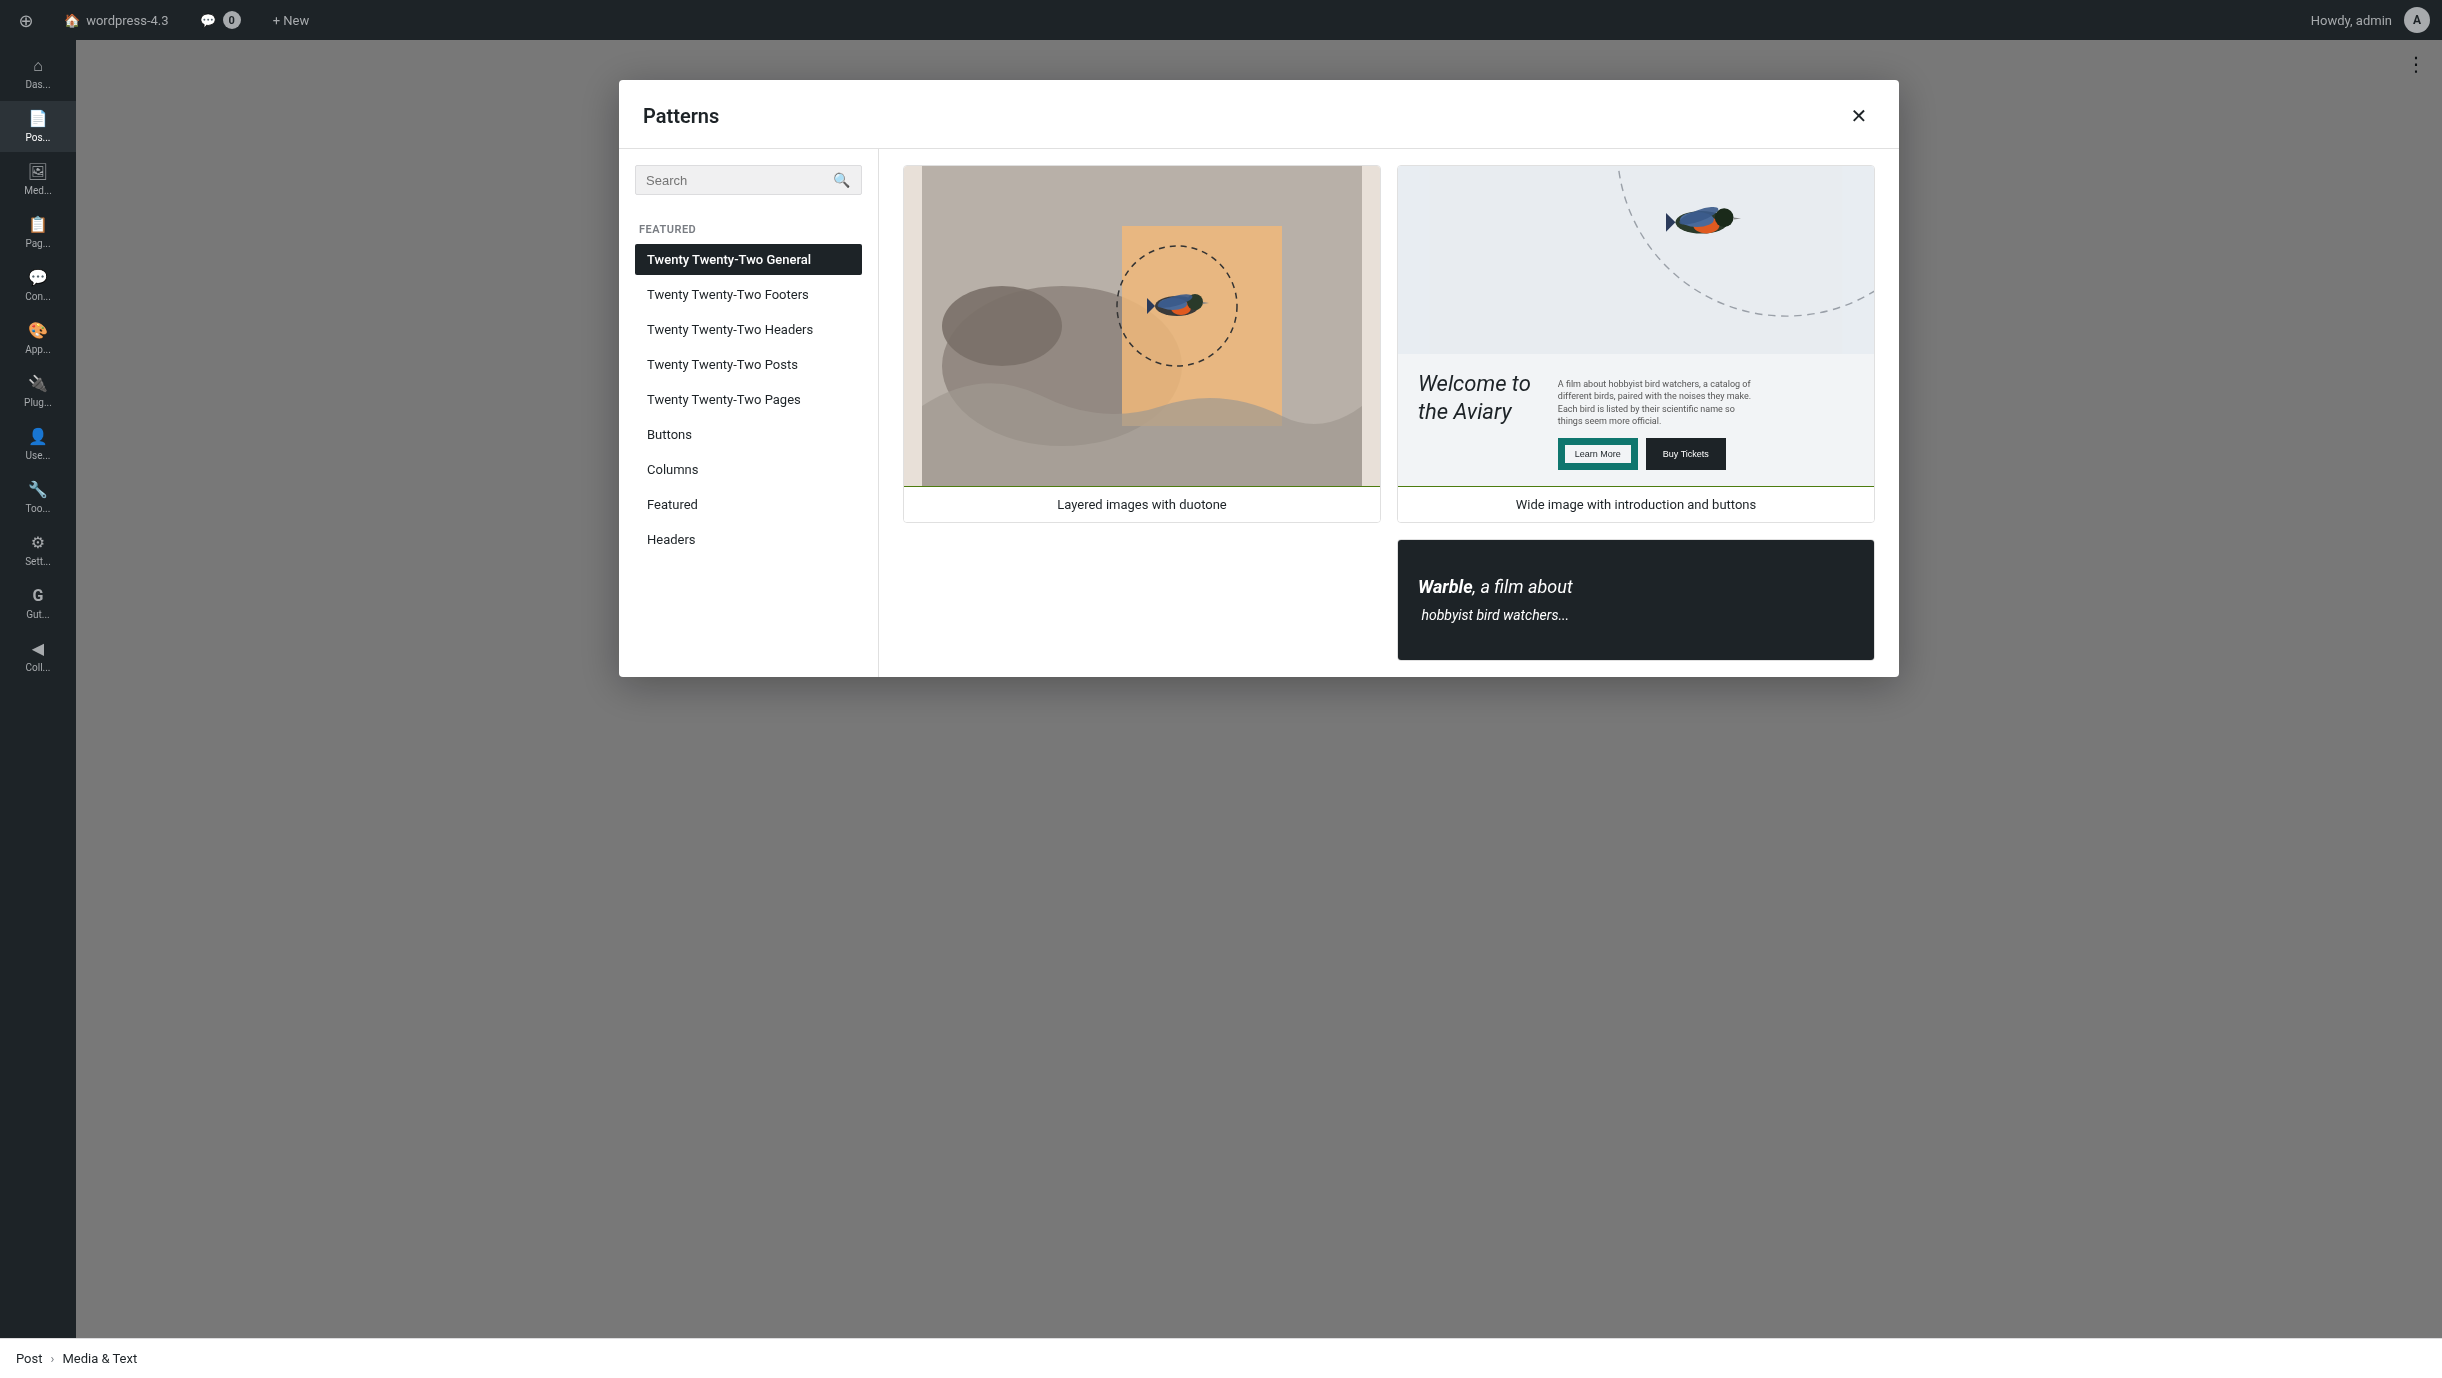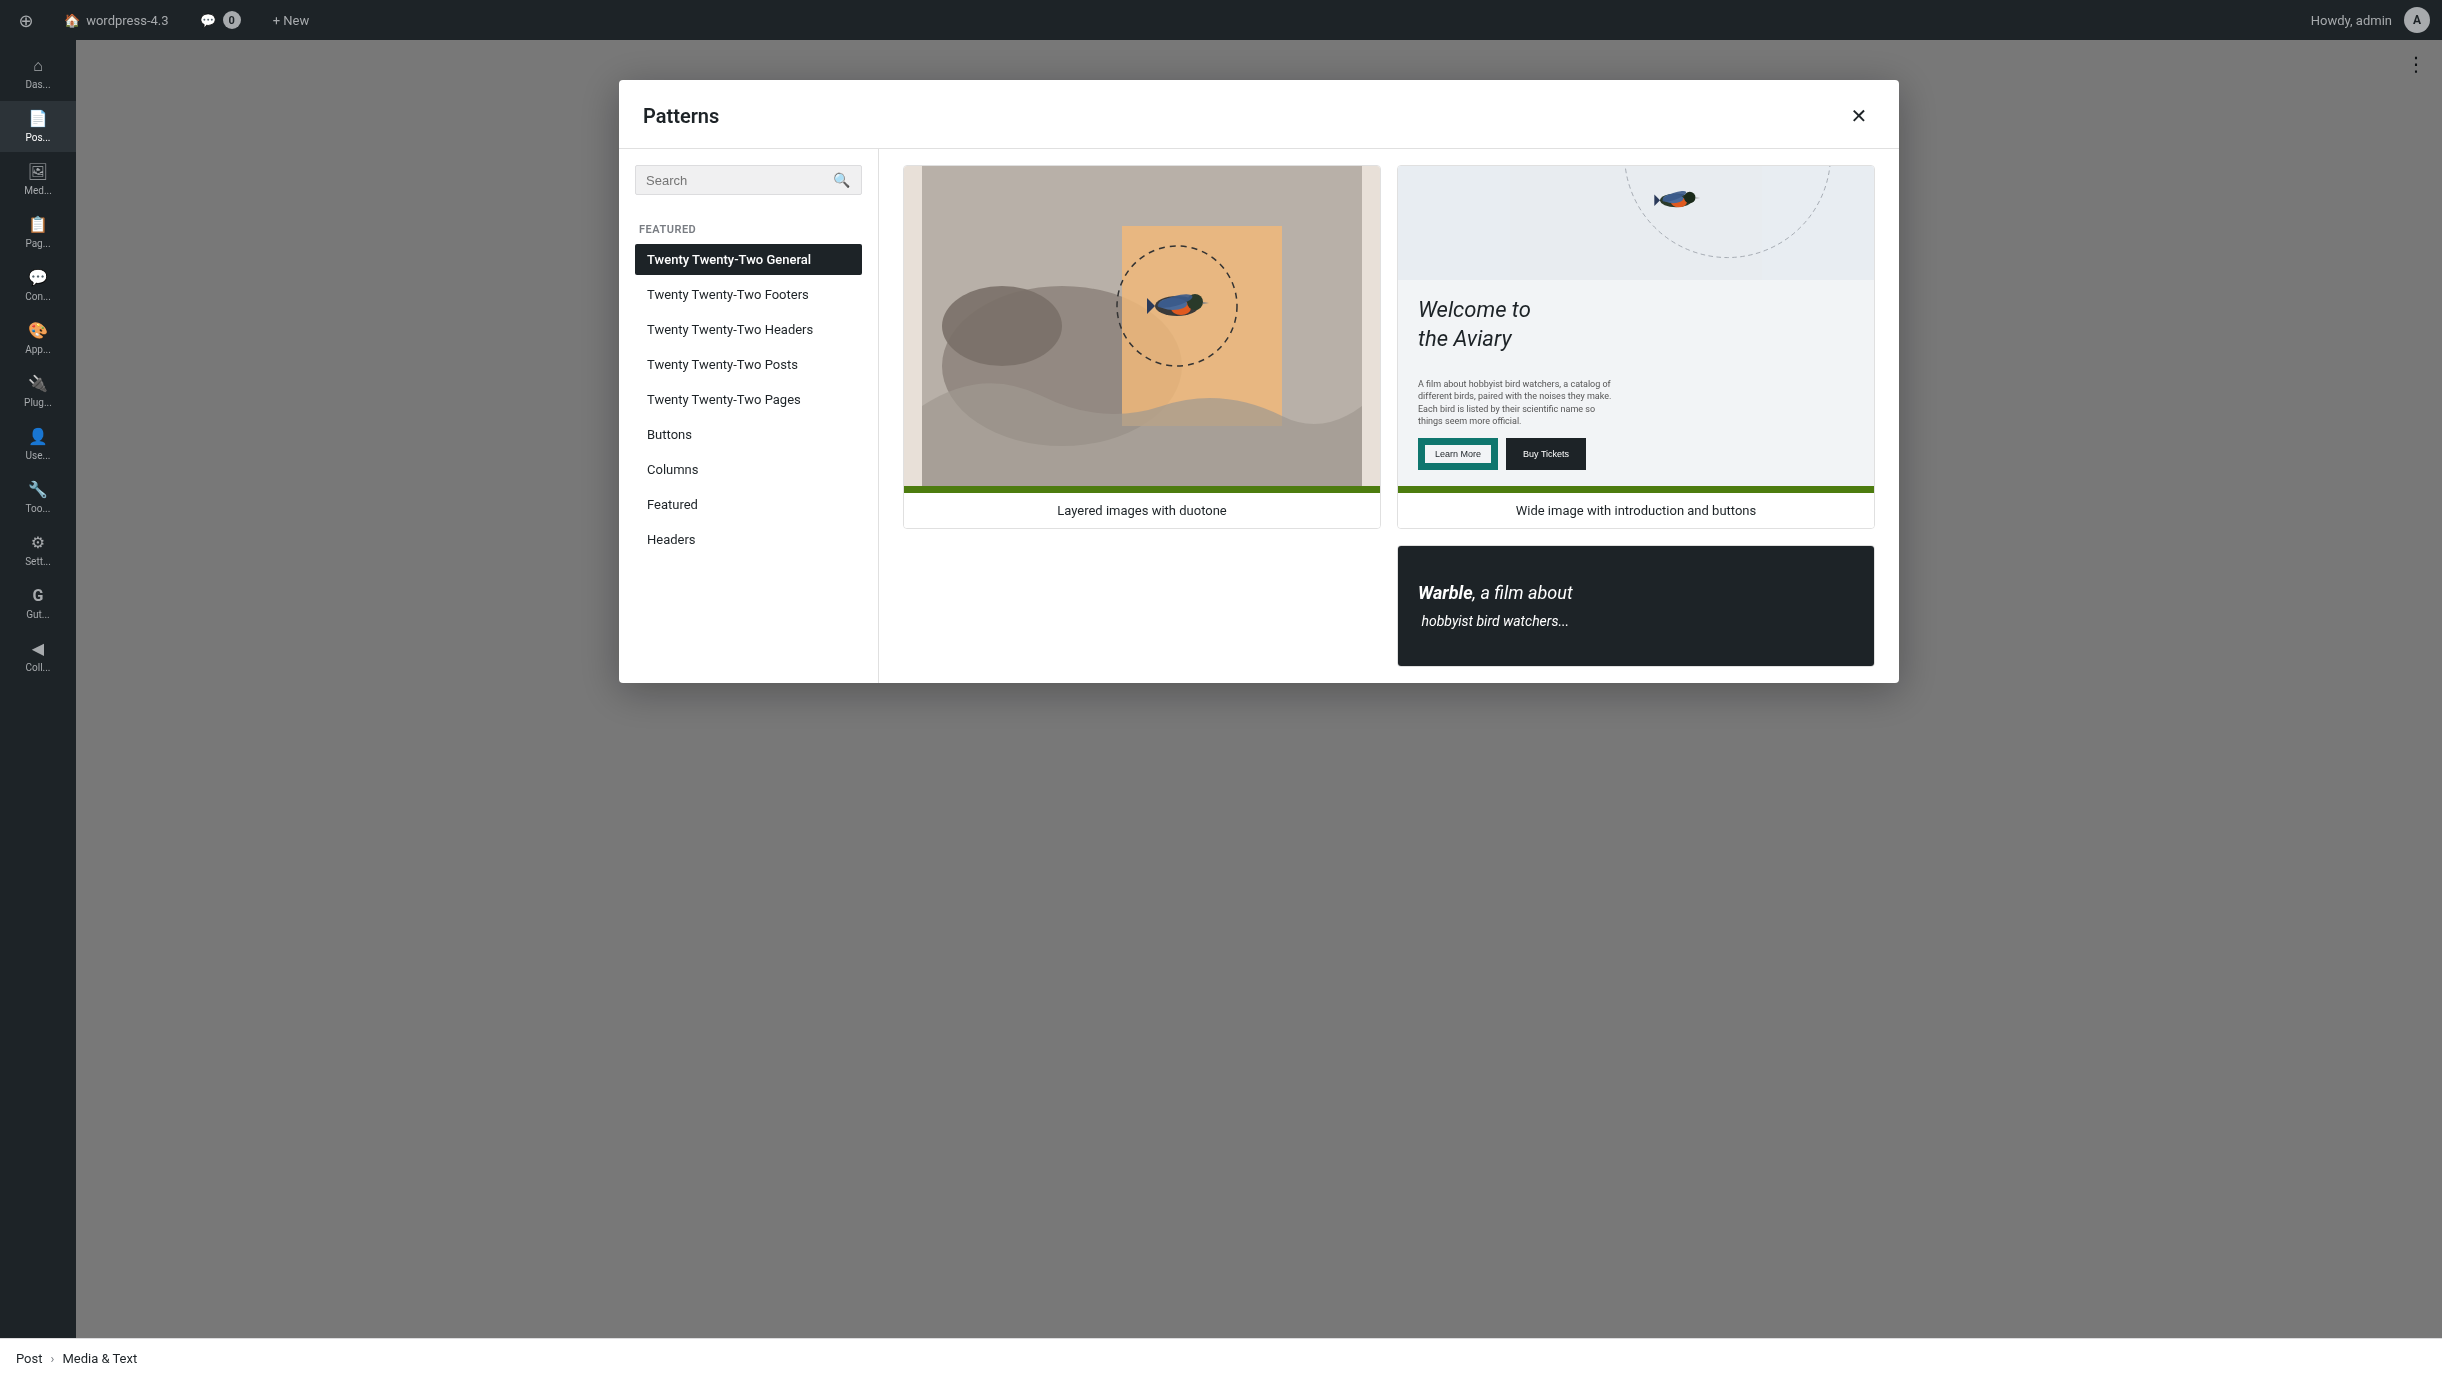--- a/index.html
+++ b/index.html
@@ -232,21 +232,21 @@
       align-items: center;
       justify-content: center;
     }
 
     .pattern-label {
       padding: 10px 14px;
       font-size: 13px;
       color: #1d2327;
       background: #fff;
       text-align: center;
-      border-top: 7px solid #4d7c0f;
+      border-top: 1px solid #4d7c0f;
     }
 
     
     .layered-preview {
       background: #e8e0d8;
       width: 100%; height: 100%;
       position: relative;
       overflow: hidden;
     }
 
@@ -557,21 +557,21 @@
                           <ellipse cx="-5" cy="-3" rx="18" ry="8" fill="#4a6a9a"></ellipse>
                           <circle cx="24" cy="-5" r="10" fill="#1a2a1a"></circle>
                           <polygon points="34,-5 42,-4 34,-3" fill="#888"></polygon>
                           <ellipse cx="-3" cy="-7" rx="22" ry="6" fill="#3a5a8a" opacity="0.9" transform="rotate(-20 -3 -7)"></ellipse>
                           <polygon points="-28,0 -38,-10 -38,10" fill="#2a3a5a"></polygon>
                         </g>
                       </svg>
                     </div>
 
                     <div class="wide-bottom">
-                      <div style="display:flex;gap:16px;align-items:flex-start;flex-direction:column;">
+                      <div style="display:flex;gap:27px;align-items:flex-start;">
                         <div class="wide-title">
                           <em>Welcome to<br>the Aviary</em>
                         </div>
                         <div style="flex:1;">
                           <div class="wide-description">A film about hobbyist bird watchers, a catalog of different birds, paired with the noises they make. Each bird is listed by their scientific name so things seem more official.</div>
                           <div class="wide-buttons">
                             <button class="wide-btn">Learn More</button>
                             <button class="wide-btn" style="background:#1d2327;color:#fff;border-color:#1d2327;">Buy Tickets</button>
                           </div>
                         </div>

